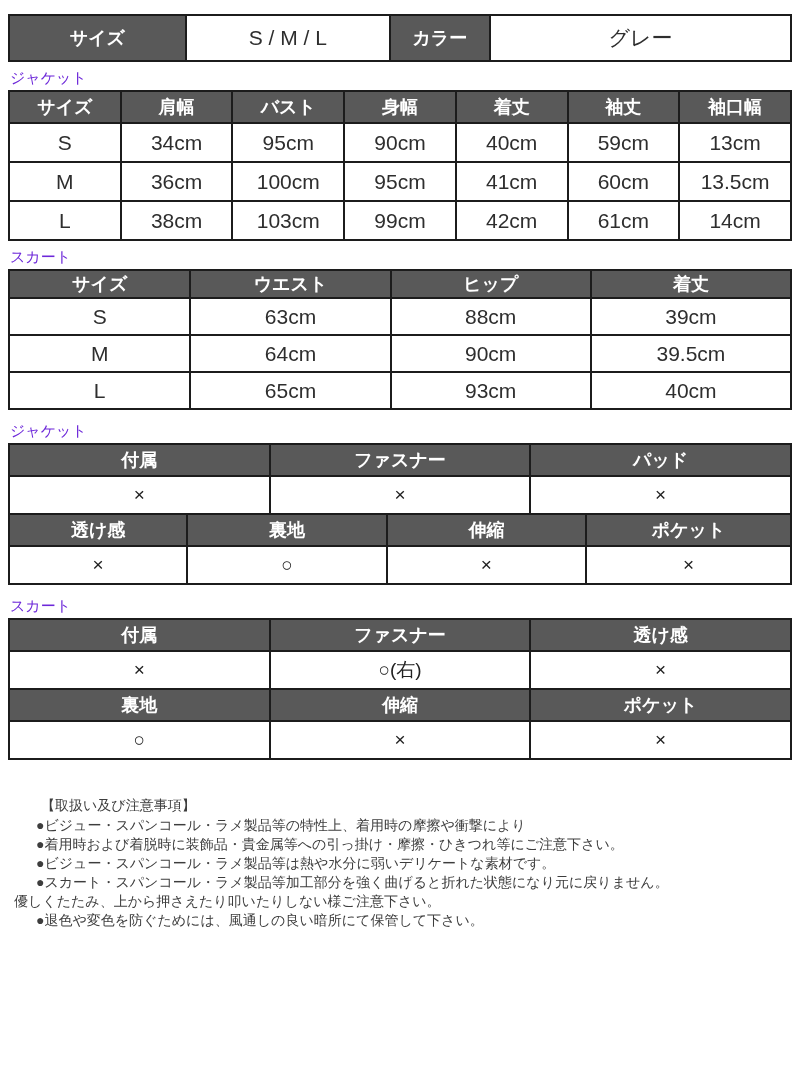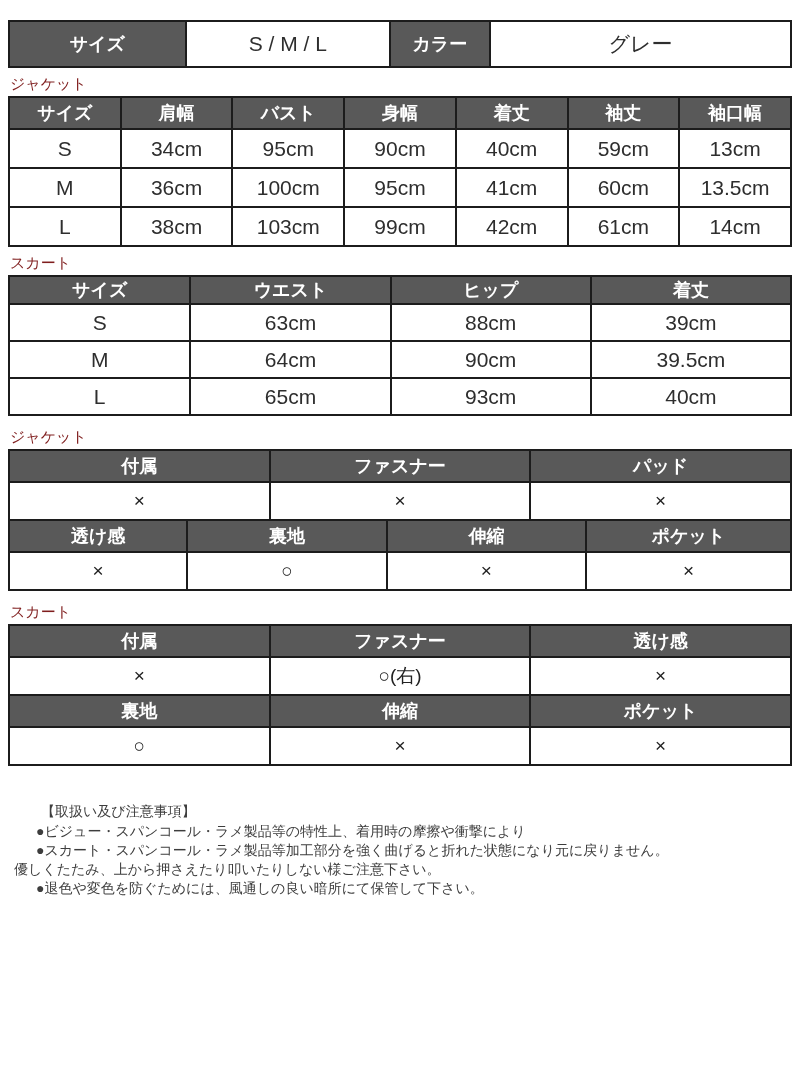--- a/index.html
+++ b/index.html
@@ -10,41 +10,41 @@
     --note-text:#3d3d3d;
     --page-bg:#ffffff;
   }
   *{box-sizing:border-box;}
   html,body{margin:0;padding:0;}
   body{
     width:800px;height:1067px;background:var(--page-bg);
     font-family:"Liberation Sans","DejaVu Sans",sans-serif;
     color:var(--body-text);
   }
-  .wrap{padding:20px 8px 0 8px;}
+  .wrap{padding:14px 8px 0 8px;}
   table{border-collapse:collapse;width:100%;table-layout:fixed;}
   th,td{
     border:2px solid var(--border);
     text-align:center;vertical-align:middle;padding:0;
     overflow:hidden;white-space:nowrap;
   }
   th{
     background:var(--header-bg);color:var(--header-text);
     font-size:18px;font-weight:bold;
   }
   td{font-size:21px;}
   .r46{height:46px;}
   .r39{height:39px;}
   .r37{height:37px;}
   .h32{height:32px;}
   .h28{height:28px;}
   .v38{height:38px;}
   td.sym{font-size:19px;color:#222;}
   .section-label{
-    font-size:15px;color:#7f1d1d;
+    font-size:15px;color:#6d28d9;
     margin:7px 0 3px 2px;line-height:18px;
   }
   .gap{margin-top:12px;}
   .stack2{margin-top:-2px;}
   .notes{
     margin:36px 0 0 6px;
     font-size:14px;line-height:19px;color:var(--note-text);
   }
   .notes .title{padding-left:27px;margin-bottom:1px;}
   .notes .line{white-space:nowrap;}
@@ -214,18 +214,20 @@
       <td class="sym">○</td>
       <td class="sym">×</td>
       <td class="sym">×</td>
     </tr>
   </tbody>
     </table>
 
   <div class="notes">
     <div class="title">【取扱い及び注意事項】</div>
     <div class="line bullet">●ビジュー・スパンコール・ラメ製品等の特性上、着用時の摩擦や衝撃により</div>
+    <div class="line bullet">●着用時および着脱時に装飾品・貴金属等への引っ掛け・摩擦・ひきつれ等にご注意下さい。</div>
+    <div class="line bullet">●ビジュー・スパンコール・ラメ製品等は熱や水分に弱いデリケートな素材です。</div>
     <div class="line bullet">●スカート・スパンコール・ラメ製品等加工部分を強く曲げると折れた状態になり元に戻りません。</div>
     <div class="line">優しくたたみ、上から押さえたり叩いたりしない様ご注意下さい。</div>
     <div class="line bullet">●退色や変色を防ぐためには、風通しの良い暗所にて保管して下さい。</div>
   </div>
 
 </div>
 
 </body></html>

